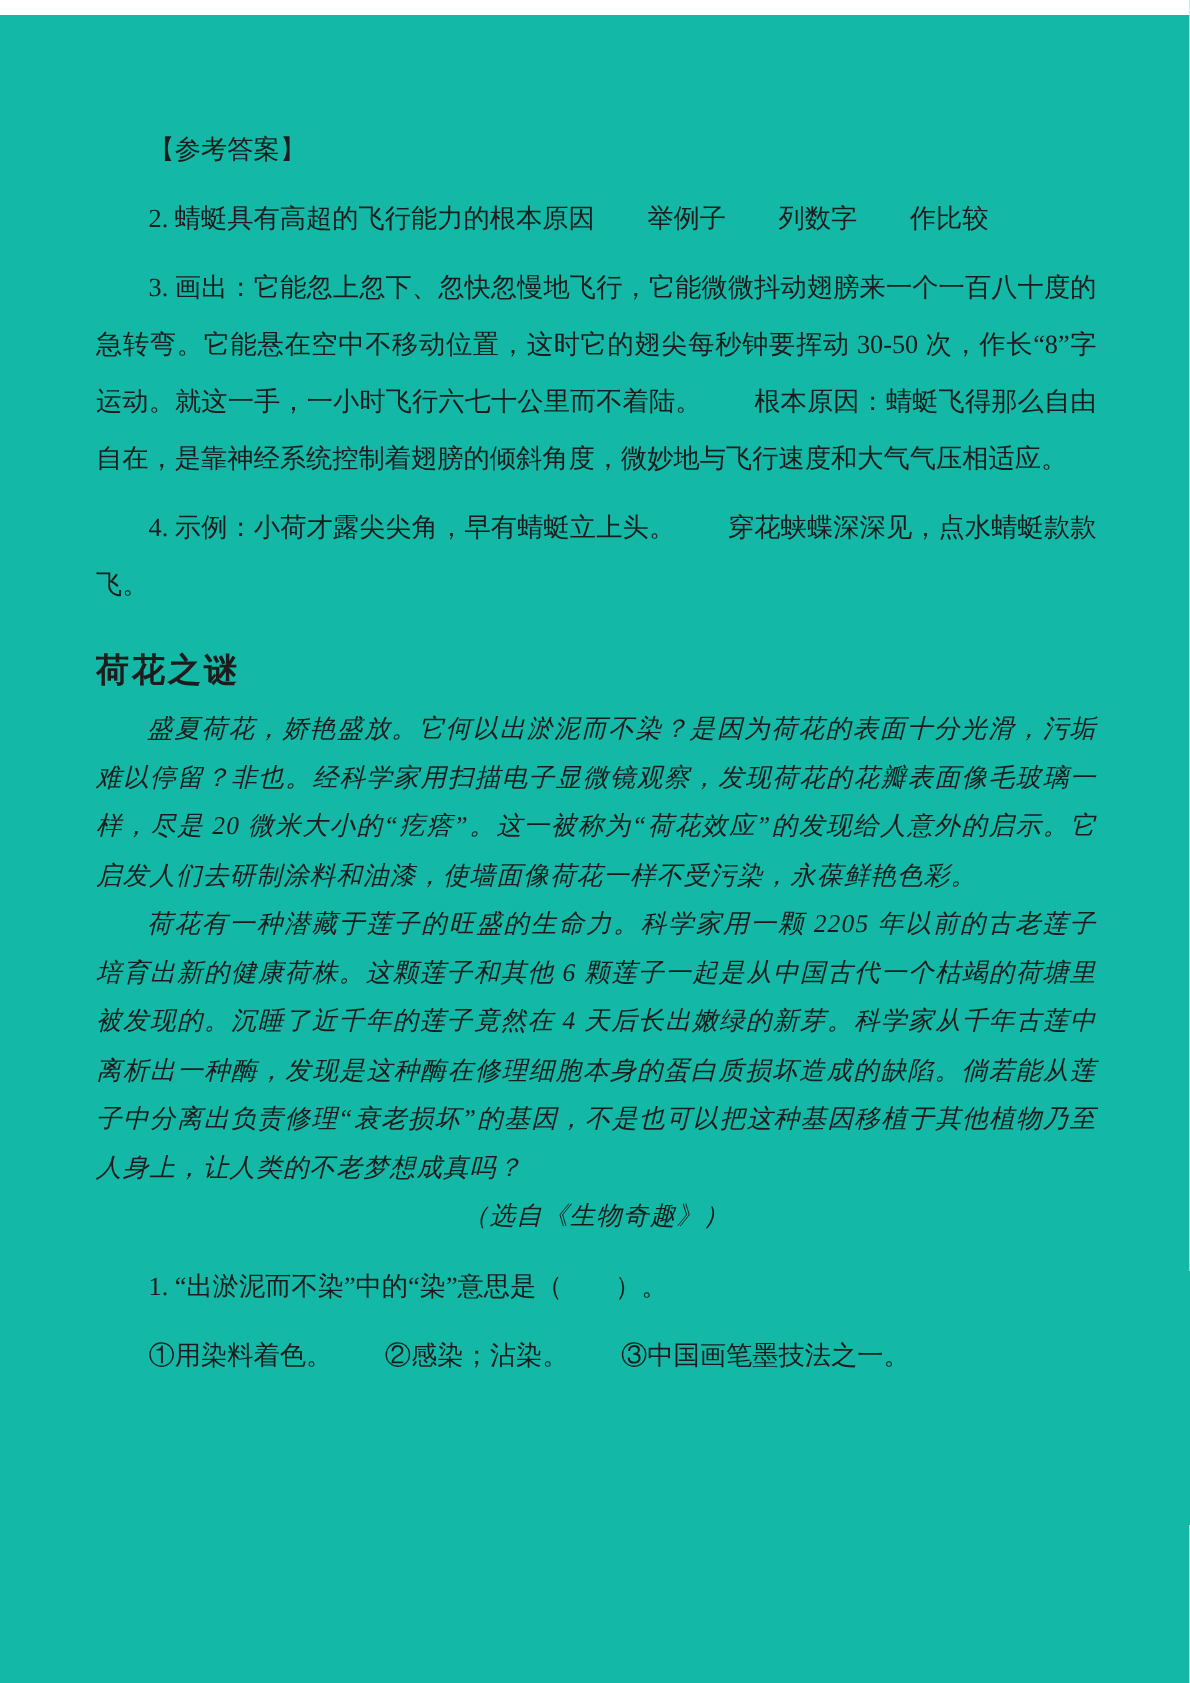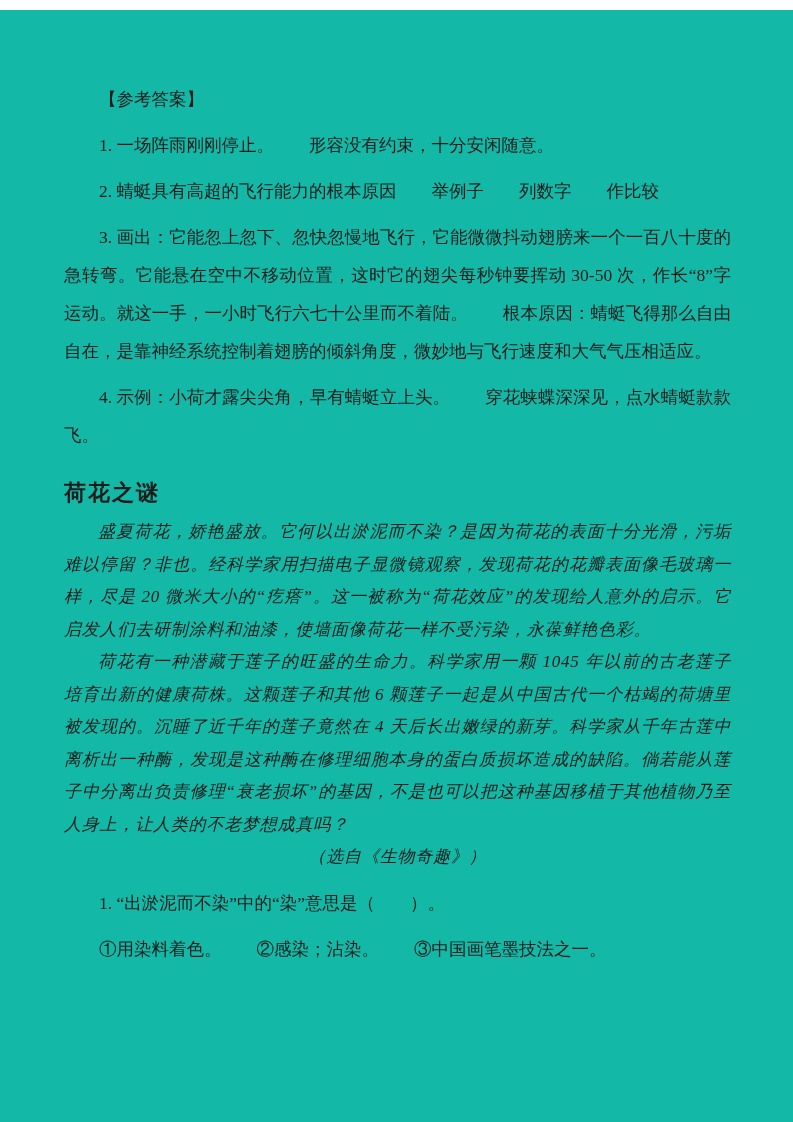--- a/index.html
+++ b/index.html
@@ -57,31 +57,30 @@
   .questions { margin-top: 10px; }
   .questions p.options { text-indent: 2em; }
 </style>
 </head>
 <body>
 
 <div class="page">
 
   <div class="answers">
     <p class="answers-header">【参考答案】</p>
-    <p>1. 一场阵雨刚刚停止。　　形容没有约束，十分安闲随意。</p>
     <p>2. 蜻蜓具有高超的飞行能力的根本原因　　举例子　　列数字　　作比较</p>
     <p>3. 画出：它能忽上忽下、忽快忽慢地飞行，它能微微抖动翅膀来一个一百八十度的急转弯。它能悬在空中不移动位置，这时它的翅尖每秒钟要挥动 30-50 次，作长“8”字运动。就这一手，一小时飞行六七十公里而不着陆。　　根本原因：蜻蜓飞得那么自由自在，是靠神经系统控制着翅膀的倾斜角度，微妙地与飞行速度和大气气压相适应。</p>
     <p>4. 示例：小荷才露尖尖角，早有蜻蜓立上头。　　穿花蛱蝶深深见，点水蜻蜓款款飞。</p>
   </div>
 
   <div class="passage-title">荷花之谜</div>
 
   <div class="passage">
     <p>盛夏荷花，娇艳盛放。它何以出淤泥而不染？是因为荷花的表面十分光滑，污垢难以停留？非也。经科学家用扫描电子显微镜观察，发现荷花的花瓣表面像毛玻璃一样，尽是 20 微米大小的“疙瘩”。这一被称为“荷花效应”的发现给人意外的启示。它启发人们去研制涂料和油漆，使墙面像荷花一样不受污染，永葆鲜艳色彩。</p>
-    <p>荷花有一种潜藏于莲子的旺盛的生命力。科学家用一颗 1045 年以前的古老莲子培育出新的健康荷株。这颗莲子和其他 6 颗莲子一起是从中国古代一个枯竭的荷塘里被发现的。沉睡了近千年的莲子竟然在 4 天后长出嫩绿的新芽。科学家从千年古莲中离析出一种酶，发现是这种酶在修理细胞本身的蛋白质损坏造成的缺陷。倘若能从莲子中分离出负责修理“衰老损坏”的基因，不是也可以把这种基因移植于其他植物乃至人身上，让人类的不老梦想成真吗？</p>
+    <p>荷花有一种潜藏于莲子的旺盛的生命力。科学家用一颗 2205 年以前的古老莲子培育出新的健康荷株。这颗莲子和其他 6 颗莲子一起是从中国古代一个枯竭的荷塘里被发现的。沉睡了近千年的莲子竟然在 4 天后长出嫩绿的新芽。科学家从千年古莲中离析出一种酶，发现是这种酶在修理细胞本身的蛋白质损坏造成的缺陷。倘若能从莲子中分离出负责修理“衰老损坏”的基因，不是也可以把这种基因移植于其他植物乃至人身上，让人类的不老梦想成真吗？</p>
     <p class="attribution">（选自《生物奇趣》）</p>
   </div>
 
   <div class="questions">
     <p>1. “出淤泥而不染”中的“染”意思是（　　）。</p>
     <p class="options">①用染料着色。　　②感染；沾染。　　③中国画笔墨技法之一。</p>
   </div>
 
 </div>
 

